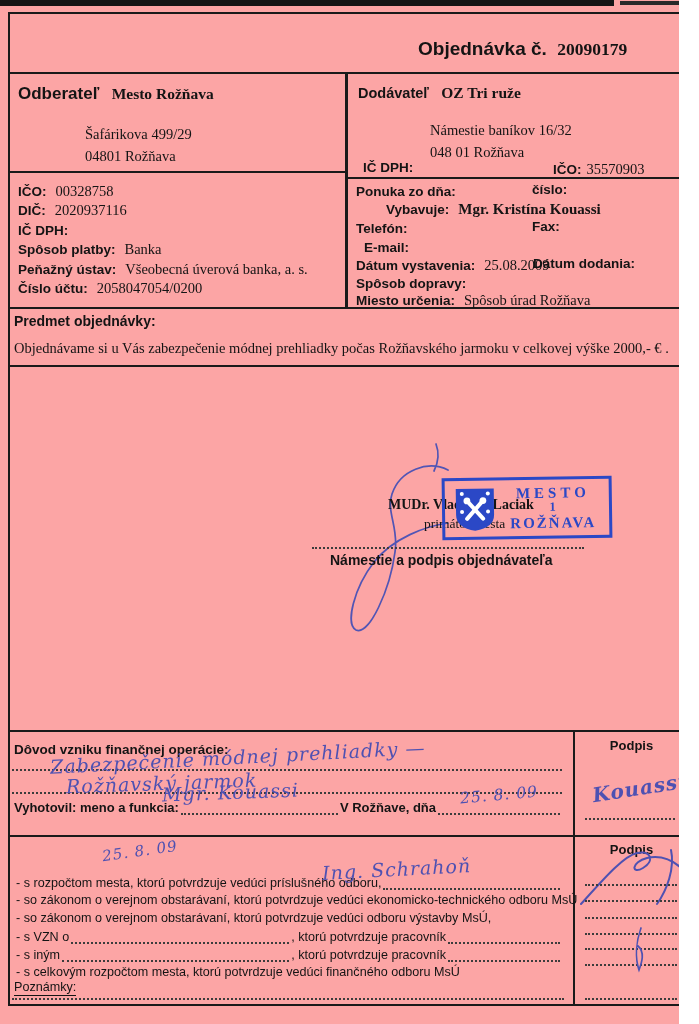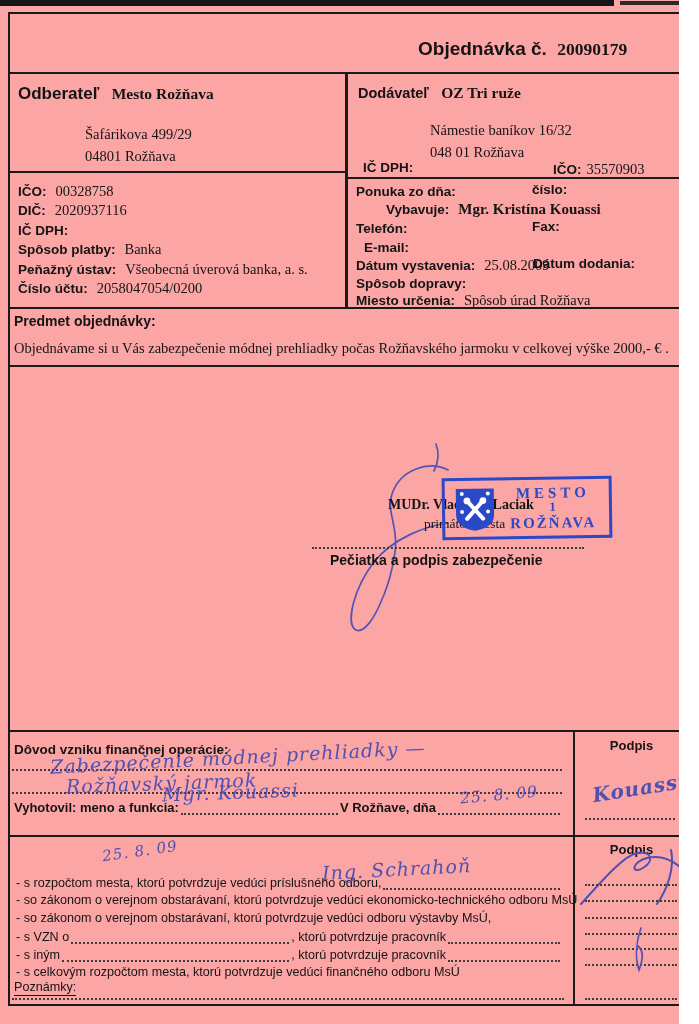--- a/index.html
+++ b/index.html
@@ -143,21 +143,21 @@
       <circle cx="35" cy="26" r="2" fill="#fff"></circle>
     </svg>
     <div class="stamp-txt">
       <div class="stamp-l1">MESTO</div>
       <div class="stamp-l2">1</div>
       <div class="stamp-l3">ROŽŇAVA</div>
     </div>
   </div>
 
   <div class="abs dline" style="left:312px;top:547px;width:272px;"></div>
-  <div class="abs sansb" style="left:330px;top:552px;font-size:14px;">Pečiatka a podpis zabezpečenie</div>
+  <div class="abs sansb" style="left:330px;top:552px;font-size:14px;">Námestie a podpis objednávateľa</div>
 
   <div class="abs sansb" style="left:14px;top:742px;font-size:13.5px;">Dôvod vzniku finančnej operácie:</div>
   <div class="abs dline" style="left:12px;top:769px;width:550px;"></div>
   <div class="abs dline" style="left:12px;top:792px;width:550px;"></div>
   <div class="abs hand" style="left:50px;top:746px;font-size:19px;transform:rotate(-3deg);">Zabezpečenie módnej prehliadky —</div>
   <div class="abs hand" style="left:66px;top:772px;font-size:19px;transform:rotate(-2deg);">Rožňavský jarmok</div>
 
   <div class="abs frow" style="left:14px;top:800px;width:548px;">
     <span class="t sansb" style="font-size:13px;">Vyhotovil: meno a funkcia:</span>
     <span class="dots"></span>

